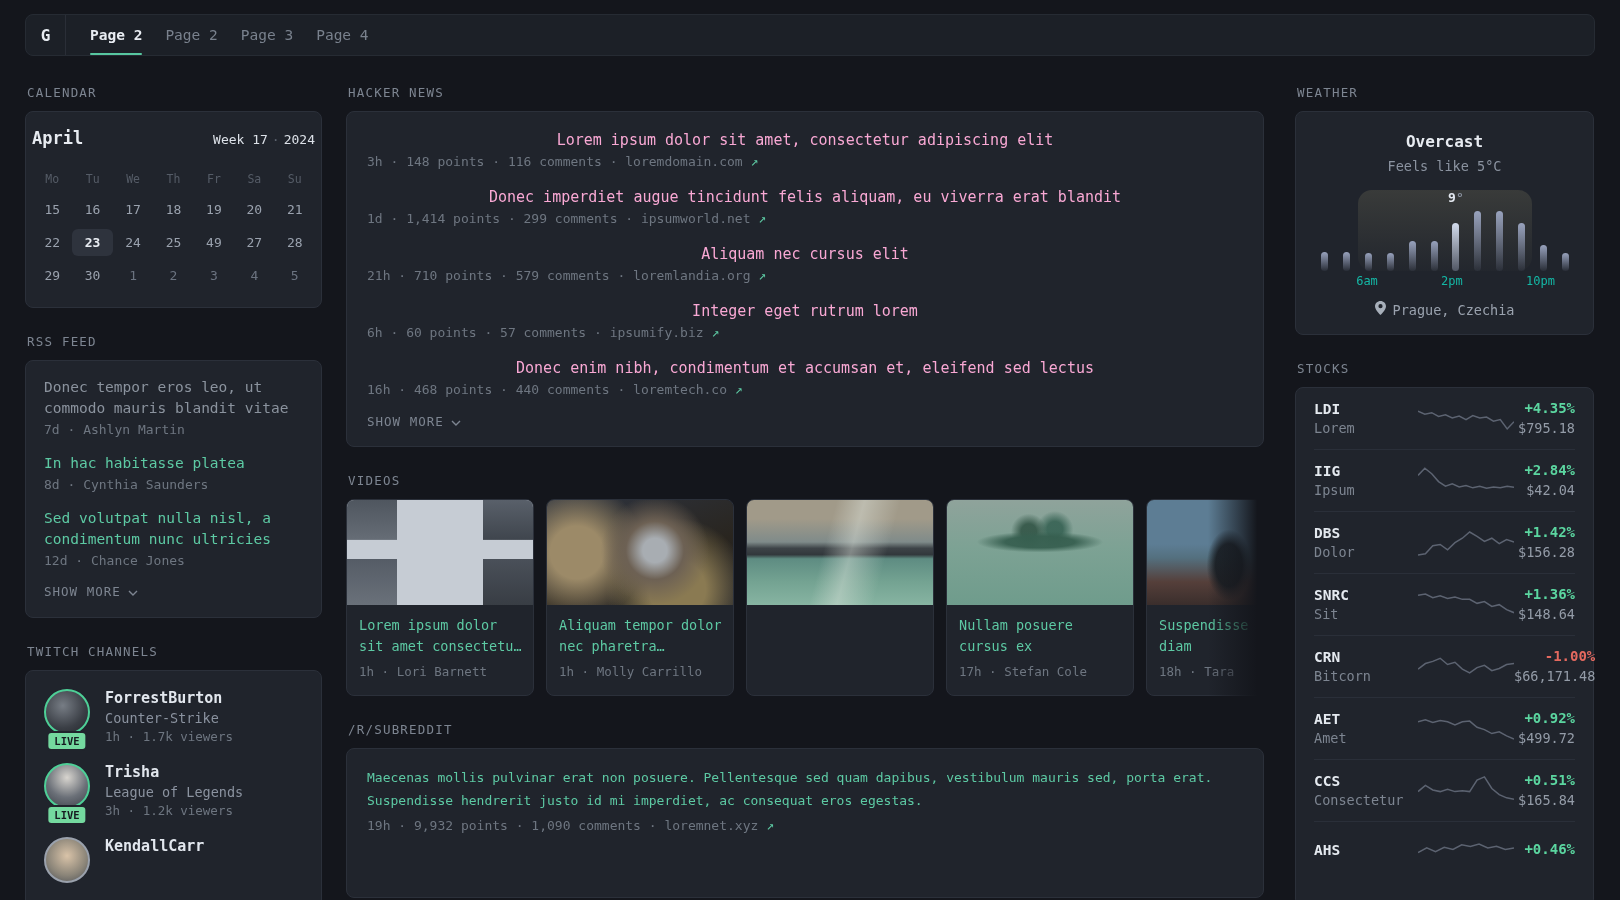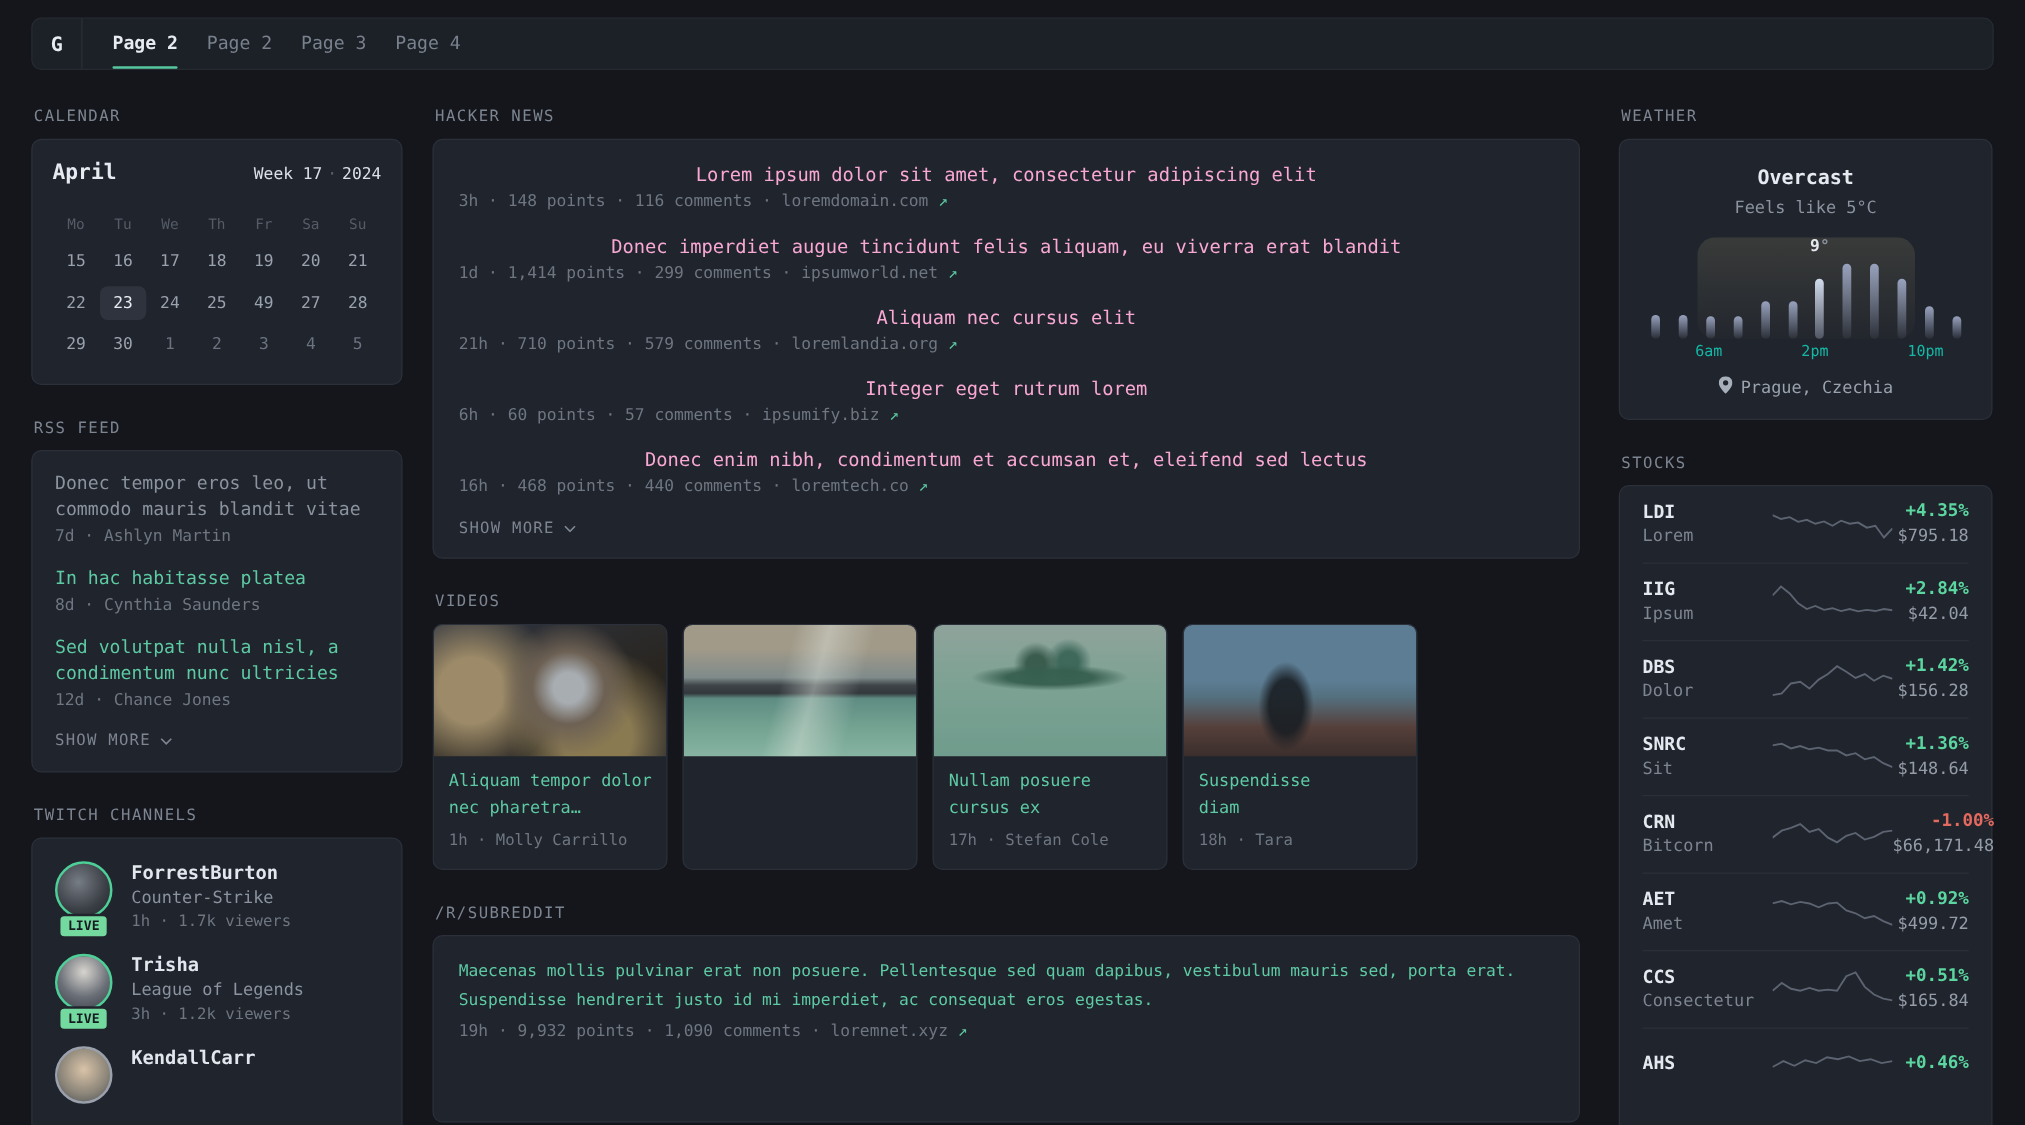--- a/index.html
+++ b/index.html
@@ -25,30 +25,30 @@
   .columns { display:flex; margin:29px 25px 0; }
   .col-left  { width:297px; flex:none; }
   .col-mid   { width:918px; flex:none; margin-left:24px; }
   .col-right { width:299px; flex:none; margin-left:31px; }
   .section-label { font-size:12.5px; letter-spacing:1.2px; color:#7d8591;
     font-weight:500; margin:0 0 11px 2px; }
   .section { margin-top:26px; }
   .section:first-child { margin-top:0; }
   .card { background:#20242c; border:1px solid #2b303a; border-radius:8px; }
   
-  .cal-card { padding:16px 16px 18px; }
+  .cal-card { padding:16px 6px 18px; }
   .cal-header { display:flex; justify-content:space-between; align-items:baseline; }
   .cal-month { font-size:17px; font-weight:600; color:#e7ebf1; }
   .cal-week { font-size:13px; color:#dce1e8; }
   .cal-sep { color:#5c636e; padding:0 4px; }
   .cal-grid { margin-top:24px; display:grid; grid-template-columns:repeat(7,1fr);
     row-gap:6px; text-align:center; }
   .cal-wd { color:#555c67; font-size:11.5px; padding-bottom:4px; }
   .cal-d { color:#9aa2ae; font-size:13px; padding:6px 0; border-radius:6px; }
-  .cal-d.selected { background:#2e333d; color:#e8ecf2; font-weight:400; }
+  .cal-d.selected { background:#2e333d; color:#e8ecf2; font-weight:700; }
   .cal-d.muted { color:#6b7380; }
   
   .rss-card { padding:16px 18px 18px; }
   .rss-item { margin-bottom:16px; cursor:pointer; }
   .rss-title { font-size:14.5px; line-height:21px; color:#5dcaa4; font-weight:500; }
   .rss-title.visited { color:#8b939e; }
   .feed-meta { font-size:13px; color:#6e7681; margin-top:3px; }
   .show-more { display:flex; align-items:center; gap:7px; font-size:12.5px;
     letter-spacing:1px; color:#7d8591; margin-top:15px; cursor:pointer; }
   
@@ -291,20 +291,28 @@
                 <path d="M1 1l4 4 4-4" fill="none" stroke="currentColor" stroke-width="1.4"></path>
               </svg></span>
         </div>
       </div>
     </div>
 
     <div class="section">
       <div class="section-label">VIDEOS</div>
       <div class="videos-row">
         <div class="video-card">
+          <div class="v-thumb thumb-1"></div>
+          <div class="v-body">
+            <span class="v-line">Lorem ipsum dolor</span>
+            <span class="v-line">sit amet consectetu…</span>
+            <div class="v-meta">1h · Lori Barnett</div>
+          </div>
+        </div>
+        <div class="video-card">
           <div class="v-thumb thumb-2"></div>
           <div class="v-body">
             <span class="v-line">Aliquam tempor dolor</span>
             <span class="v-line">nec pharetra…</span>
             <div class="v-meta">1h · Molly Carrillo</div>
           </div>
         </div>
         <div class="video-card">
           <div class="v-thumb thumb-3"></div>
         </div>

